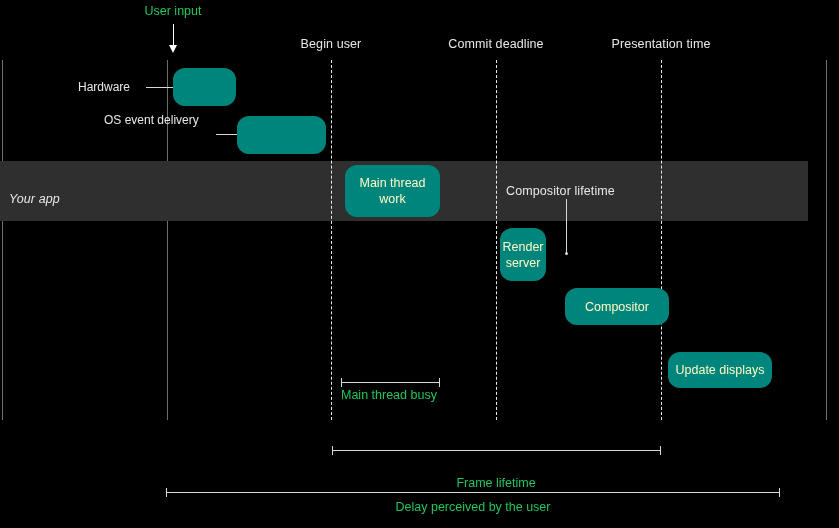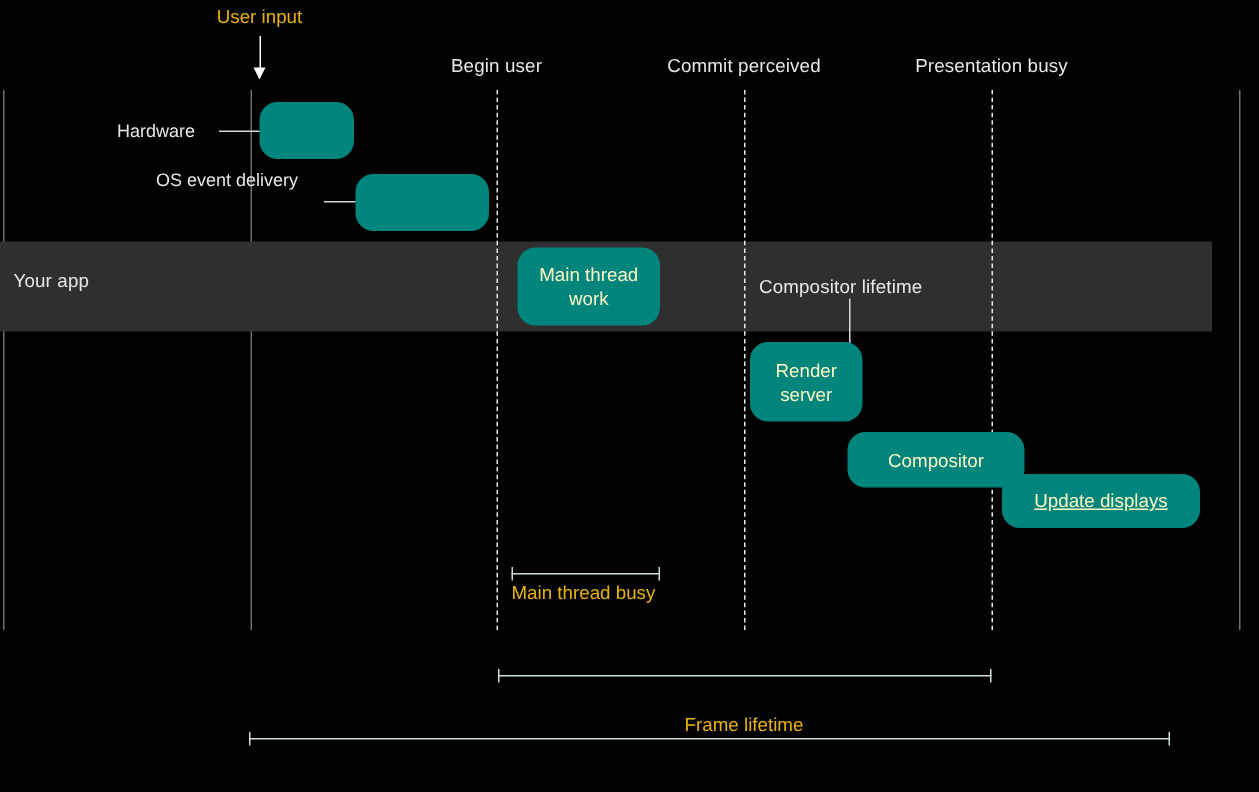--- a/index.html
+++ b/index.html
@@ -114,46 +114,46 @@
     background: #cfe0dc;
   }
   .bracket-cap {
     position: absolute;
     width: 1px;
     height: 9px;
     background: #cfe0dc;
   }
   .bracket-label {
     position: absolute;
-    color: #eab308;
+    color: #22c55e;
     font-size: 12.5px;
     white-space: nowrap;
   }
   .bracket-label.centered { transform: translateX(-50%); }
   .bracket-label.left { }
 </style>
 </head>
 <body>
 
 <div id="stage">
 
   <div class="tick-label" style="left:331px; top:37px;">Begin user</div>
-  <div class="tick-label" style="left:496px; top:37px;">Commit perceived</div>
-  <div class="tick-label" style="left:661px; top:37px;">Presentation busy</div>
+  <div class="tick-label" style="left:496px; top:37px;">Commit deadline</div>
+  <div class="tick-label" style="left:661px; top:37px;">Presentation time</div>
 
   <div class="bracket-label centered" style="left:173px; top:4px;">User input</div>
   <div class="arrow-shaft" style="left:173px; top:24px; height:24px;"></div>
   <div class="arrow-head" style="left:168.5px; top:45px;"></div>
 
   <div class="vline-solid" style="left:2px; top:60px; height:360px;"></div>
   <div class="vline-solid" style="left:167px; top:60px; height:360px;"></div>
   <div class="vline-solid" style="left:826px; top:60px; height:360px;"></div>
 
   <div class="band" style="left:0px; top:161px; width:808px; height:60px;"></div>
-  <div class="band-label" style="left:9px; top:180px;">Your app</div>
+  <div class="band-label" style="left:9px; top:192px;font-style:italic;">Your app</div>
 
   <div class="vline-dashed" style="left:331px; top:60px; height:360px;"></div>
   <div class="vline-dashed" style="left:496px; top:60px; height:360px;"></div>
   <div class="vline-dashed" style="left:661px; top:60px; height:360px;"></div>
 
   <div class="side-label" style="left:78px; top:87px;">Hardware</div>
   <div class="leader" style="left:146px; top:87px; width:62px;"></div>
   <div class="leader-dot" style="left:206px; top:85.5px;"></div>
 
   <div class="side-label" style="left:104px; top:120px;">OS event delivery</div>
@@ -163,33 +163,34 @@
   <div class="band-label" style="left:506px; top:184px;">Compositor lifetime</div>
   <div class="leader-v" style="left:566px; top:199px; height:55px;"></div>
   <div class="leader-dot" style="left:565px; top:252px;"></div>
 
   <div class="bar" style="left:173px; top:68px; width:63px; height:38px;"></div>
 
   <div class="bar" style="left:237px; top:116px; width:89px; height:38px;"></div>
 
   <div class="bar" style="left:345px; top:165px; width:95px; height:52px;">Main thread work</div>
 
-  <div class="bar" style="left:500px; top:228px; width:75px; height:53px;">Render server</div>
+  <div class="bar" style="left:500px; top:228px; width:46px; height:53px;">Render server</div>
 
-  <div class="bar" style="left:565px; top:288px; width:118px; height:37px;">Compositor</div>
+  <div class="bar" style="left:565px; top:288px; width:104px; height:37px;">Compositor</div>
 
-  <div class="bar" style="left:668px; top:316px; width:132px; height:36px;text-decoration:underline;">Update displays</div>
+  <div class="bar" style="left:668px; top:352px; width:104px; height:36px;">Update displays</div>
 
   <div class="bracket" style="left:341px; top:382px; width:99px;"></div>
   <div class="bracket-cap" style="left:341px; top:378px;"></div>
   <div class="bracket-cap" style="left:439px; top:378px;"></div>
   <div class="bracket-label left" style="left:341px; top:388px;">Main thread busy</div>
 
   <div class="bracket" style="left:332px; top:450px; width:329px;"></div>
   <div class="bracket-cap" style="left:332px; top:446px;"></div>
   <div class="bracket-cap" style="left:660px; top:446px;"></div>
   <div class="bracket-label centered" style="left:496px; top:476px;">Frame lifetime</div>
 
   <div class="bracket" style="left:166px; top:492px; width:614px;"></div>
   <div class="bracket-cap" style="left:166px; top:488px;"></div>
   <div class="bracket-cap" style="left:779px; top:488px;"></div>
+  <div class="bracket-label centered" style="left:473px; top:500px;">Delay perceived by the user</div>
 
 </div>
 
 </body></html>

